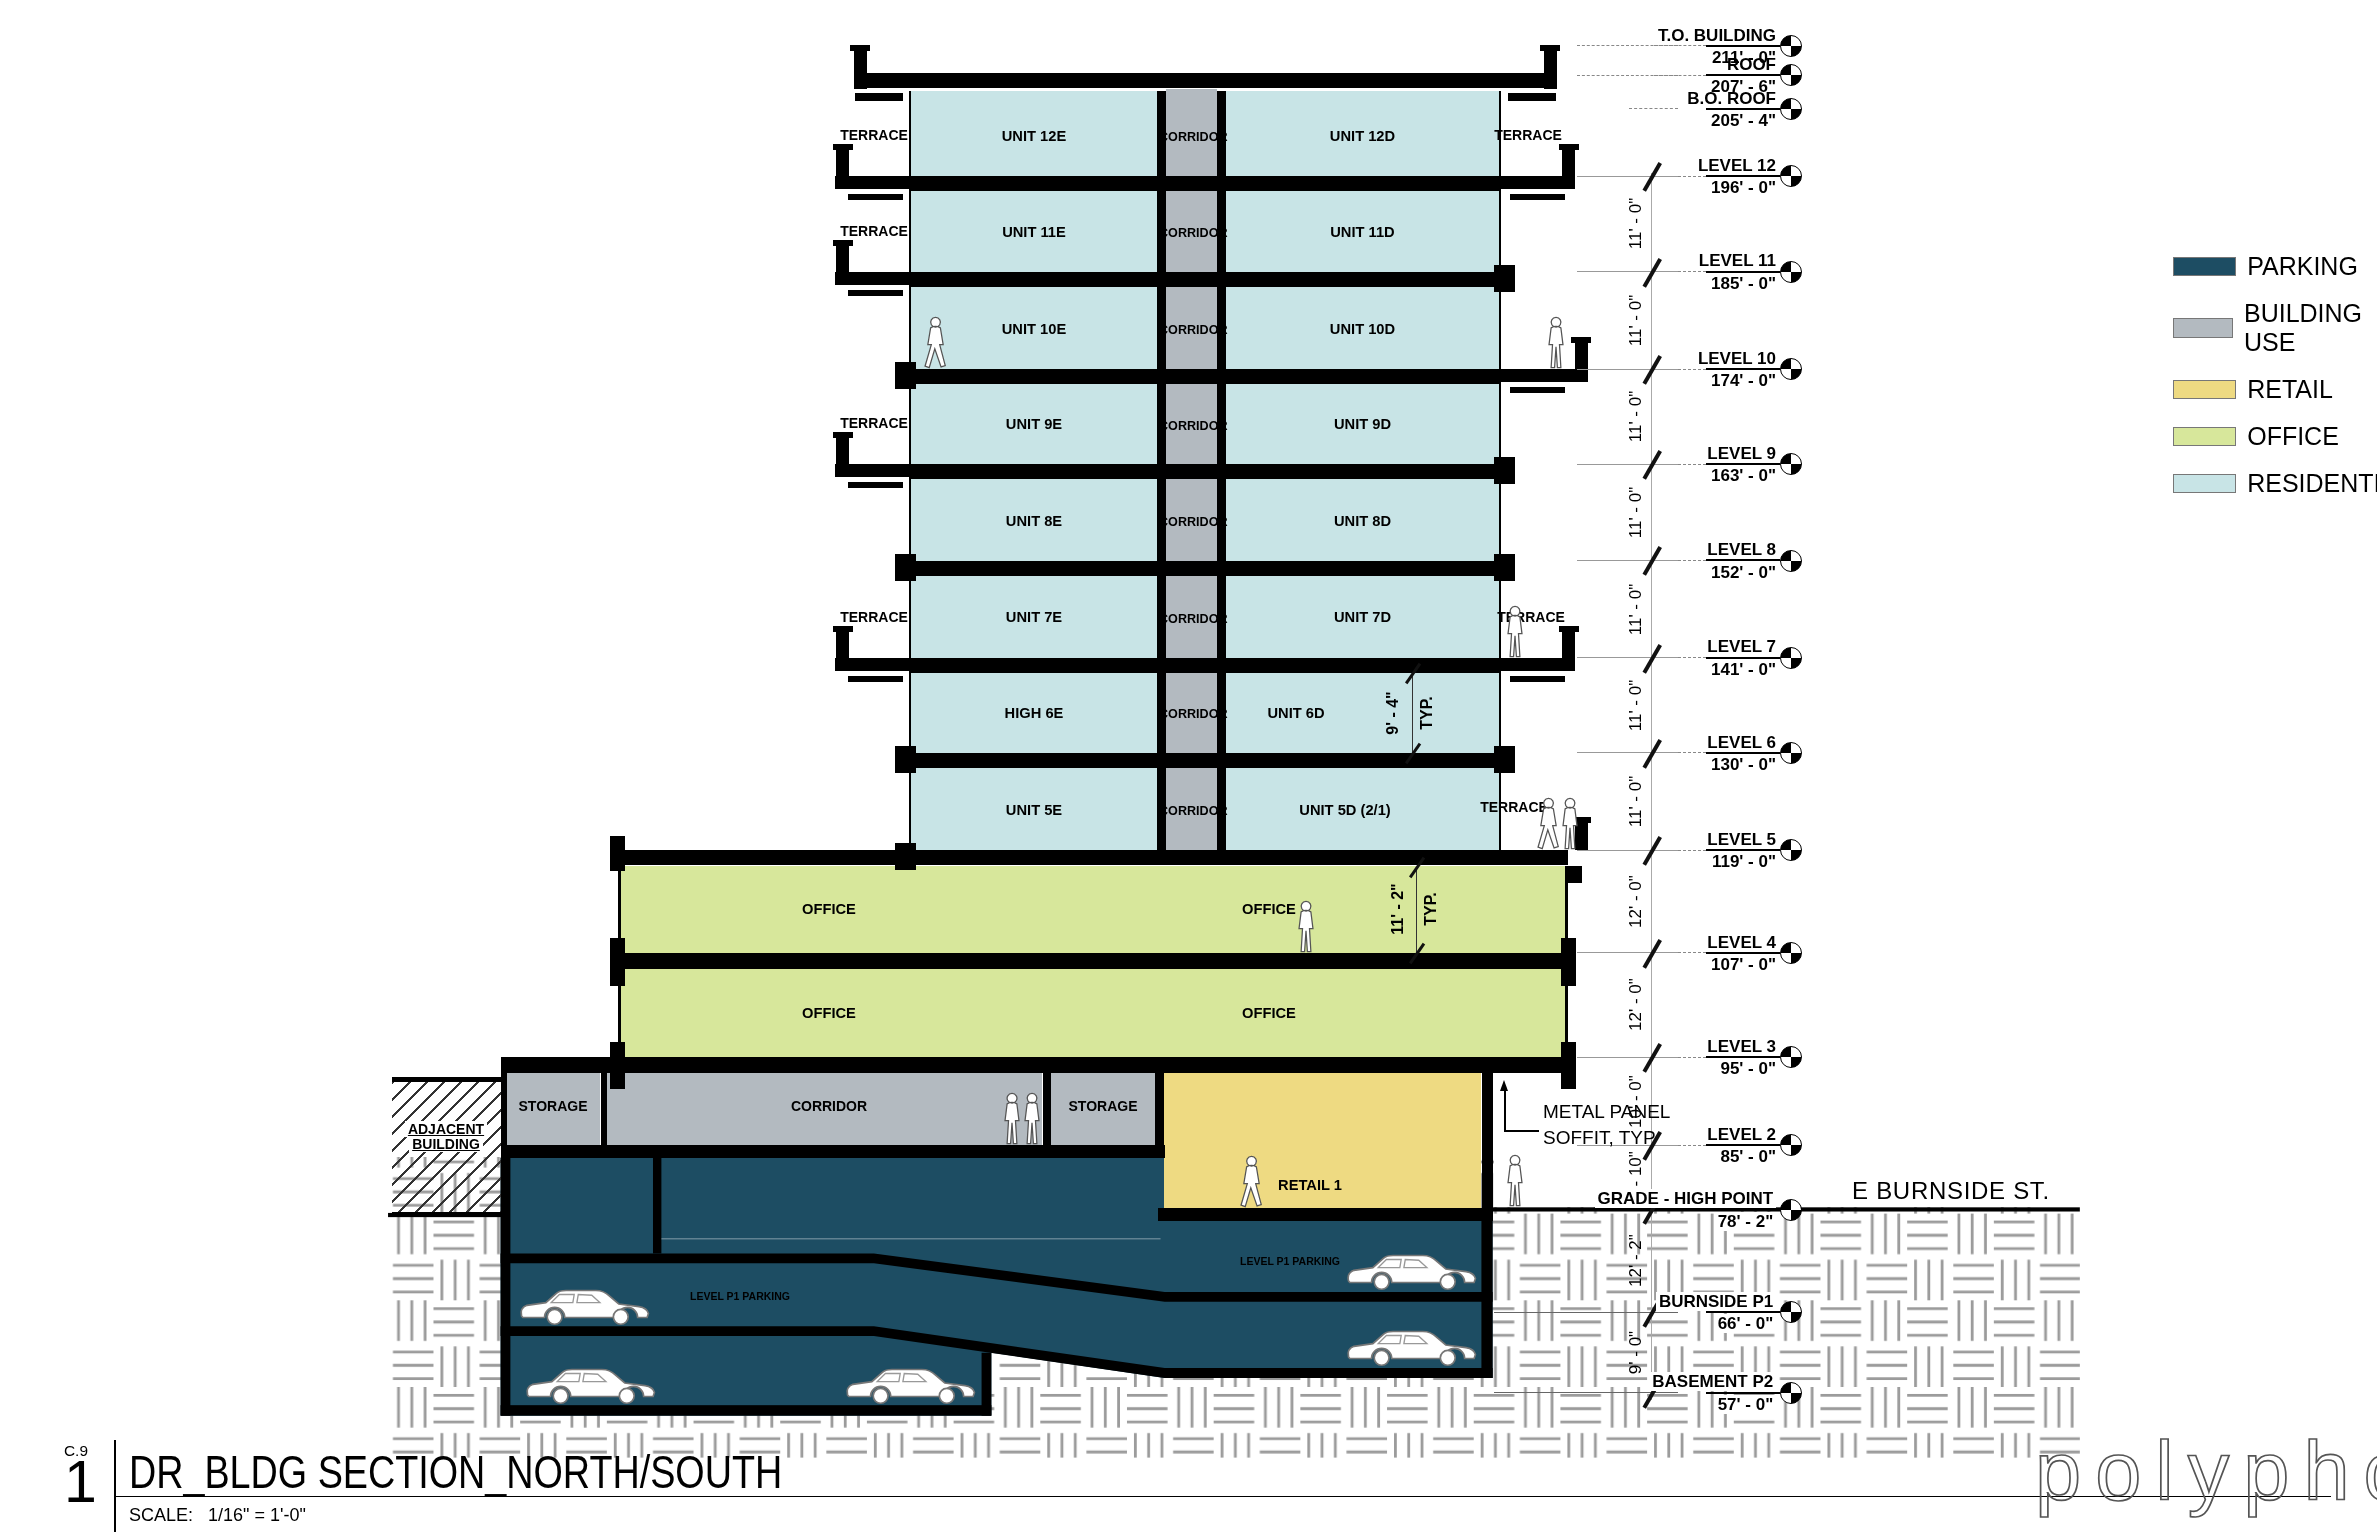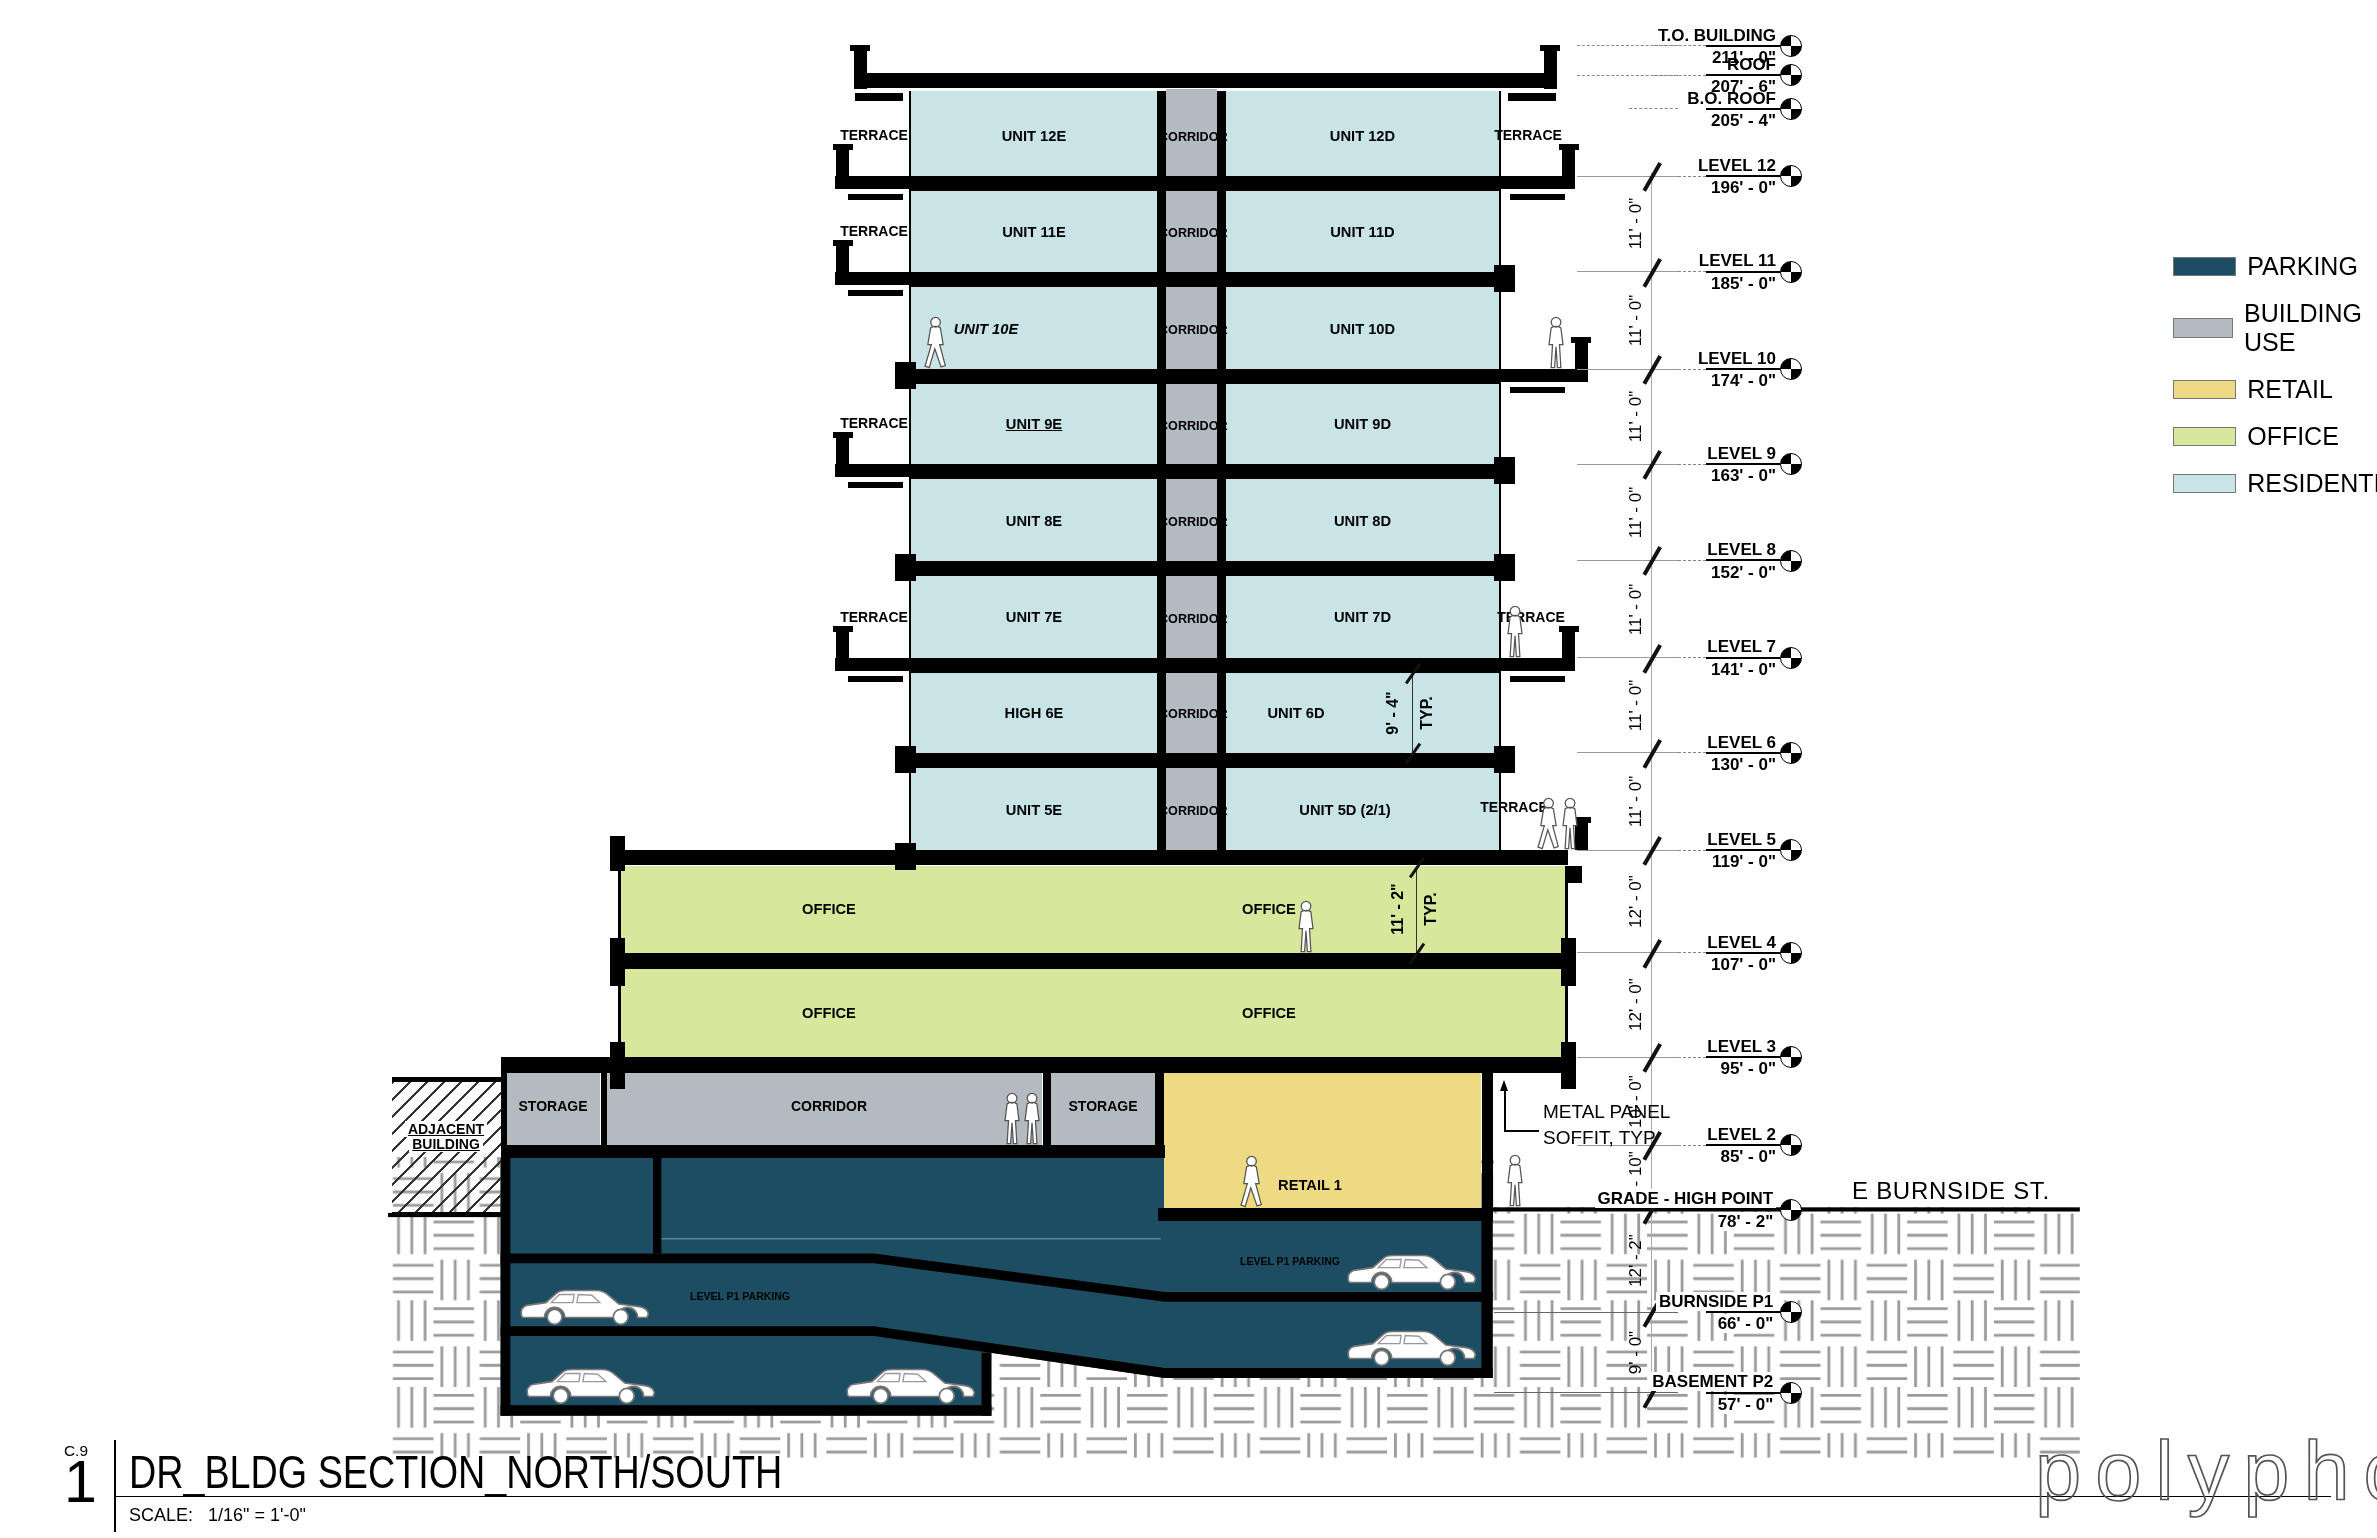--- a/index.html
+++ b/index.html
@@ -169,24 +169,24 @@
   <div class="abs fillret" style="left:1164px;top:1073px;width:317px;height:135px;z-index:2;"></div>
   <div class="blk" style="left:1482px;top:1073px;width:11.2px;height:148px;z-index:3;"></div>
   <div class="blk" style="left:1158px;top:1208px;width:335px;height:12.6px;z-index:3;"></div>
 
   <div class="t" style="left:908px;top:129px;width:252px;font-size:14.7px;z-index:5;">UNIT 12E</div>
   <div class="t" style="left:1159px;top:131px;width:64px;font-size:12.6px;z-index:5;">CORRIDOR</div>
   <div class="t" style="left:1226px;top:129px;width:273px;font-size:14.7px;z-index:5;">UNIT 12D</div>
   <div class="t" style="left:908px;top:225px;width:252px;font-size:14.7px;z-index:5;">UNIT 11E</div>
   <div class="t" style="left:1159px;top:227px;width:64px;font-size:12.6px;z-index:5;">CORRIDOR</div>
   <div class="t" style="left:1226px;top:225px;width:273px;font-size:14.7px;z-index:5;">UNIT 11D</div>
-  <div class="t" style="left:860px;top:322px;width:252px;font-size:14.7px;z-index:5;font-style:italic;">UNIT 10E</div>
+  <div class="t" style="left:908px;top:322px;width:252px;font-size:14.7px;z-index:5;">UNIT 10E</div>
   <div class="t" style="left:1159px;top:324px;width:64px;font-size:12.6px;z-index:5;">CORRIDOR</div>
   <div class="t" style="left:1226px;top:322px;width:273px;font-size:14.7px;z-index:5;">UNIT 10D</div>
-  <div class="t" style="left:908px;top:417px;width:252px;font-size:14.7px;z-index:5;text-decoration:underline;">UNIT 9E</div>
+  <div class="t" style="left:908px;top:417px;width:252px;font-size:14.7px;z-index:5;">UNIT 9E</div>
   <div class="t" style="left:1159px;top:420px;width:64px;font-size:12.6px;z-index:5;">CORRIDOR</div>
   <div class="t" style="left:1226px;top:417px;width:273px;font-size:14.7px;z-index:5;">UNIT 9D</div>
   <div class="t" style="left:908px;top:514px;width:252px;font-size:14.7px;z-index:5;">UNIT 8E</div>
   <div class="t" style="left:1159px;top:516px;width:64px;font-size:12.6px;z-index:5;">CORRIDOR</div>
   <div class="t" style="left:1226px;top:514px;width:273px;font-size:14.7px;z-index:5;">UNIT 8D</div>
   <div class="t" style="left:908px;top:610px;width:252px;font-size:14.7px;z-index:5;">UNIT 7E</div>
   <div class="t" style="left:1159px;top:613px;width:64px;font-size:12.6px;z-index:5;">CORRIDOR</div>
   <div class="t" style="left:1226px;top:610px;width:273px;font-size:14.7px;z-index:5;">UNIT 7D</div>
   <div class="t" style="left:908px;top:706px;width:252px;font-size:14.7px;z-index:5;">HIGH 6E</div>
   <div class="t" style="left:1159px;top:708px;width:64px;font-size:12.6px;z-index:5;">CORRIDOR</div>

